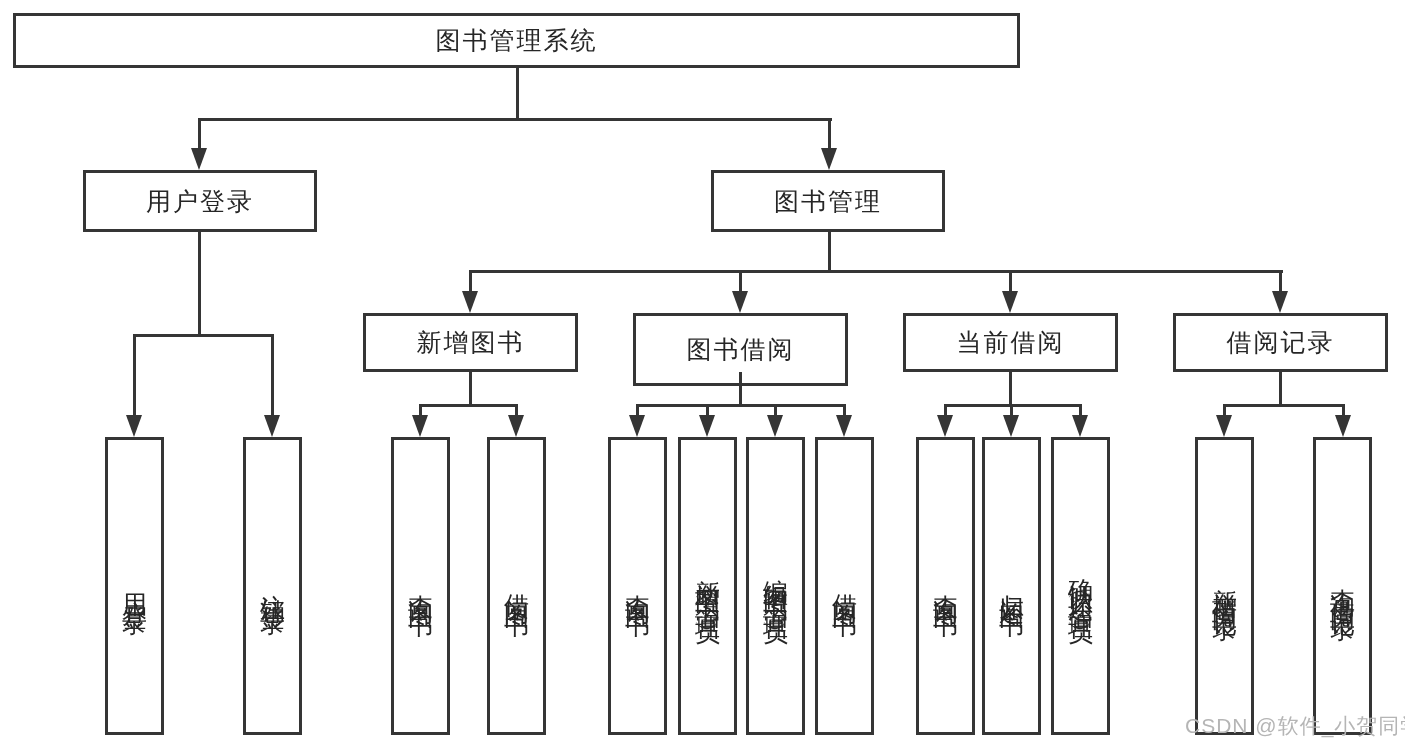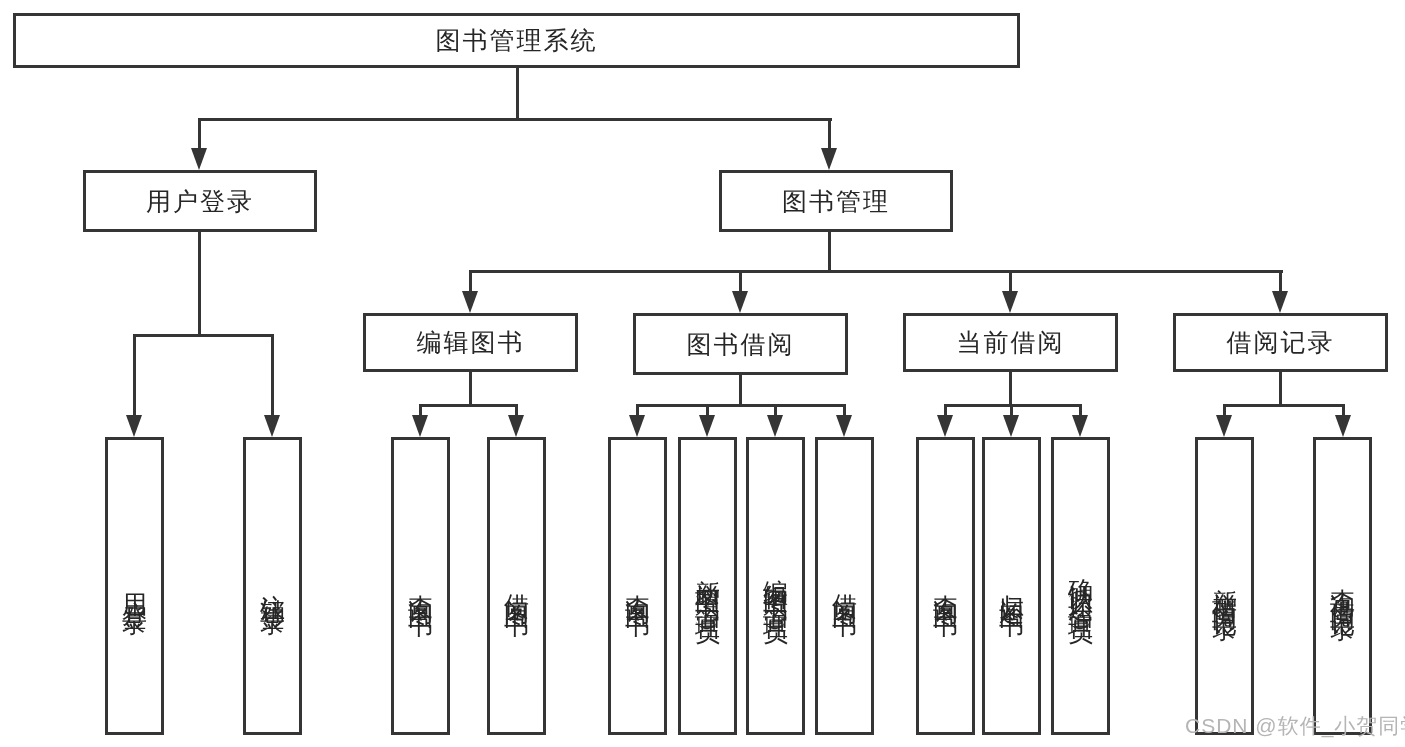--- a/index.html
+++ b/index.html
@@ -24,23 +24,23 @@
   .v-label{
     writing-mode:vertical-rl;
     line-height:1;
     font-size:25px;
     letter-spacing:6px;
     white-space:nowrap;
   }
   
   #n-root{left:13px;top:13px;width:1007px;height:55px;}
   #n-user{left:83px;top:170px;width:234px;height:62px;}
-  #n-book{left:711px;top:170px;width:234px;height:62px;margin-left:8px;}
+  #n-book{left:711px;top:170px;width:234px;height:62px;}
   #n-l3-0{left:363px;top:313px;width:215px;height:59px;}
-  #n-l3-1{left:633px;top:313px;width:215px;height:62px;}
+  #n-l3-1{left:633px;top:313px;width:215px;height:73px;}
   #n-l3-2{left:903px;top:313px;width:215px;height:59px;}
   #n-l3-3{left:1173px;top:313px;width:215px;height:59px;}
   .leaf{top:437px;width:59px;height:298px;}
   #lf-login{left:105px;}  #lf-logout{left:243px;}
   #lf-nb0{left:391px;}    #lf-nb1{left:487px;}
   #lf-bb0{left:608px;}    #lf-bb1{left:678px;} #lf-bb2{left:746px;} #lf-bb3{left:815px;}
   #lf-cb0{left:916px;}    #lf-cb1{left:982px;} #lf-cb2{left:1051px;}
   #lf-br0{left:1195px;}   #lf-br1{left:1313px;}
   .line{position:absolute;background:#353535;}
   .arrow{
@@ -69,21 +69,21 @@
   </div>
 
   <div class="box" id="n-user">
     <span class="h-label">用户登录</span>
   </div>
   <div class="box" id="n-book">
     <span class="h-label">图书管理</span>
   </div>
 
   <div class="box" id="n-l3-0">
-    <span class="h-label">编辑图书</span>
+    <span class="h-label">新增图书</span>
   </div>
   <div class="box" id="n-l3-1">
     <span class="h-label">图书借阅</span>
   </div>
   <div class="box" id="n-l3-3">
     <span class="h-label">借阅记录</span>
   </div>
   <div class="box" id="n-l3-2">
     <span class="h-label">当前借阅</span>
   </div>

